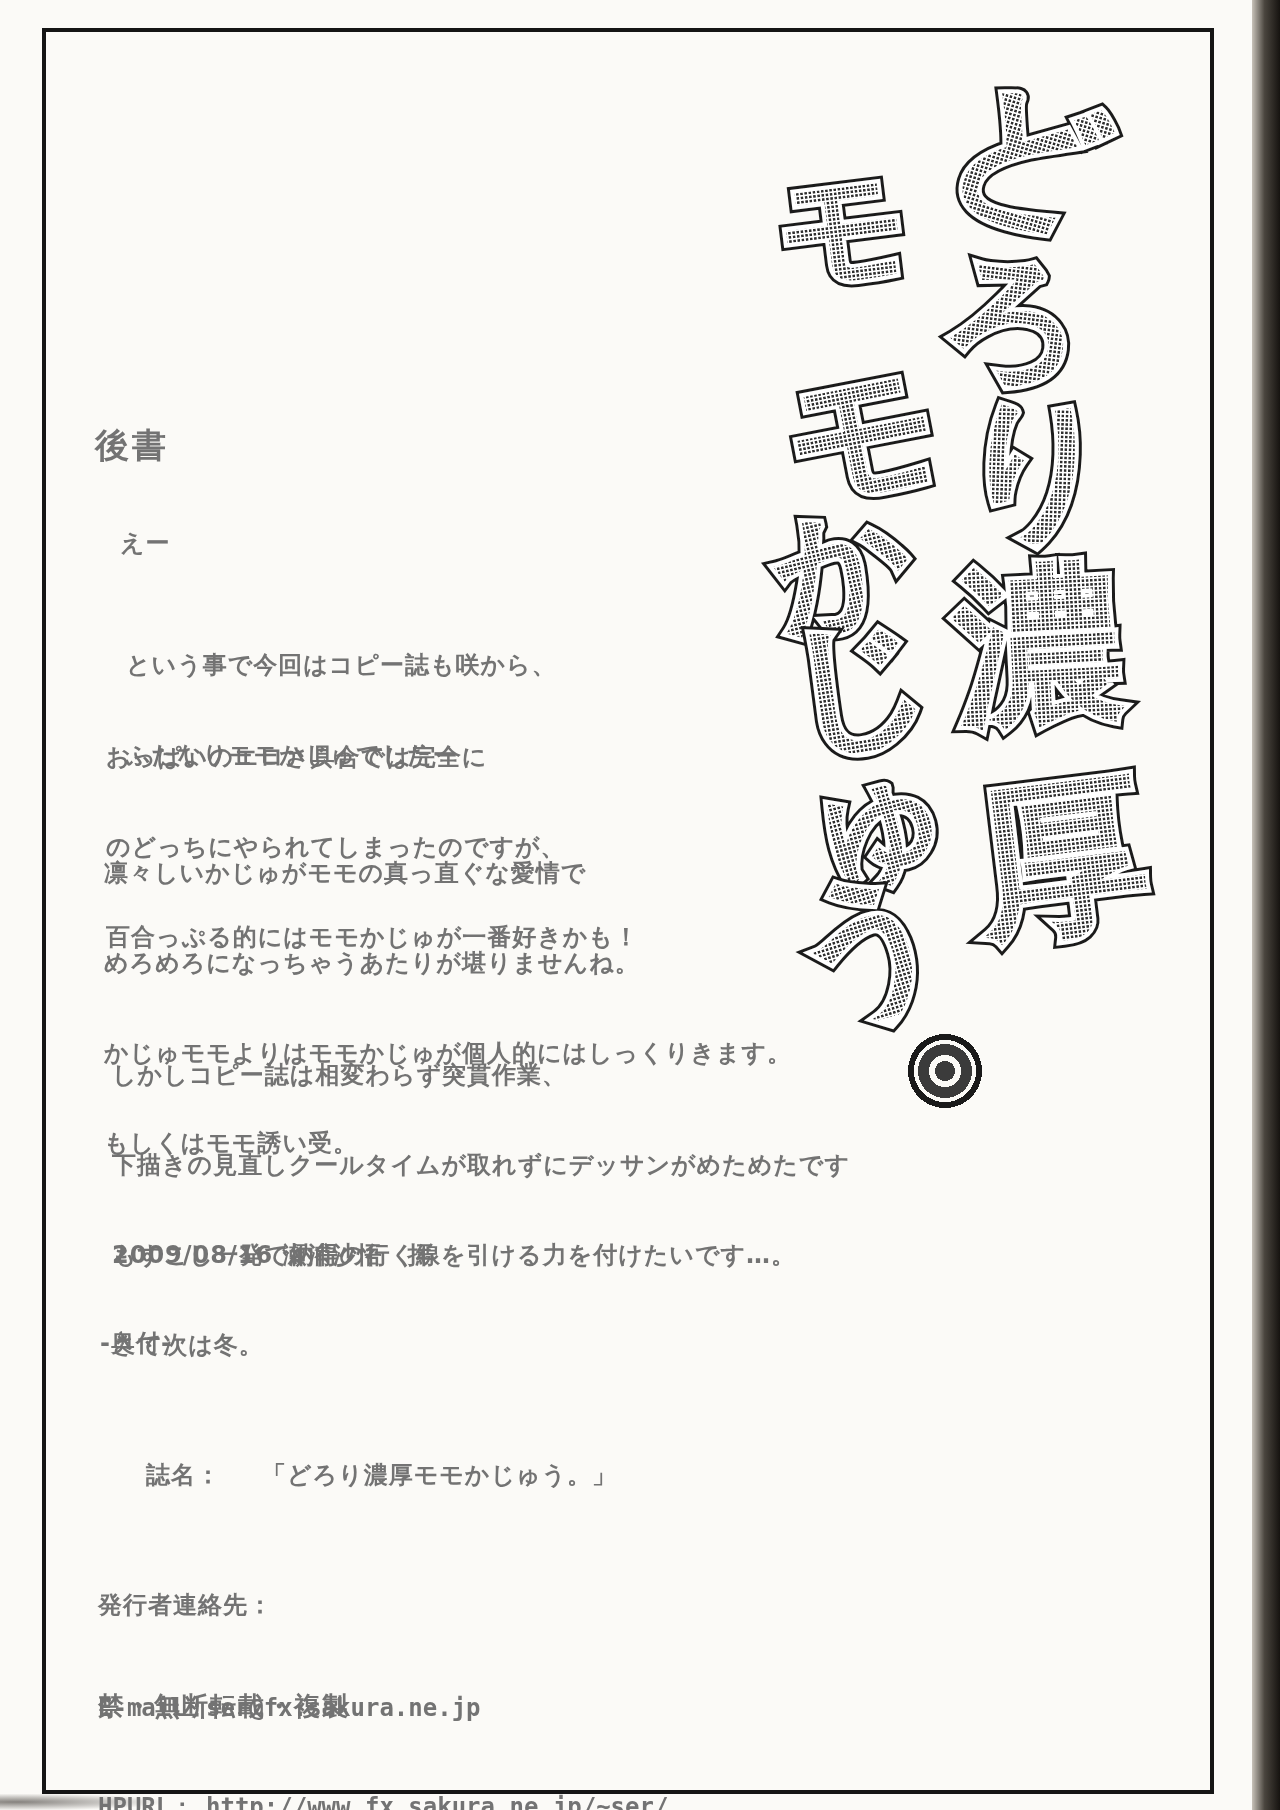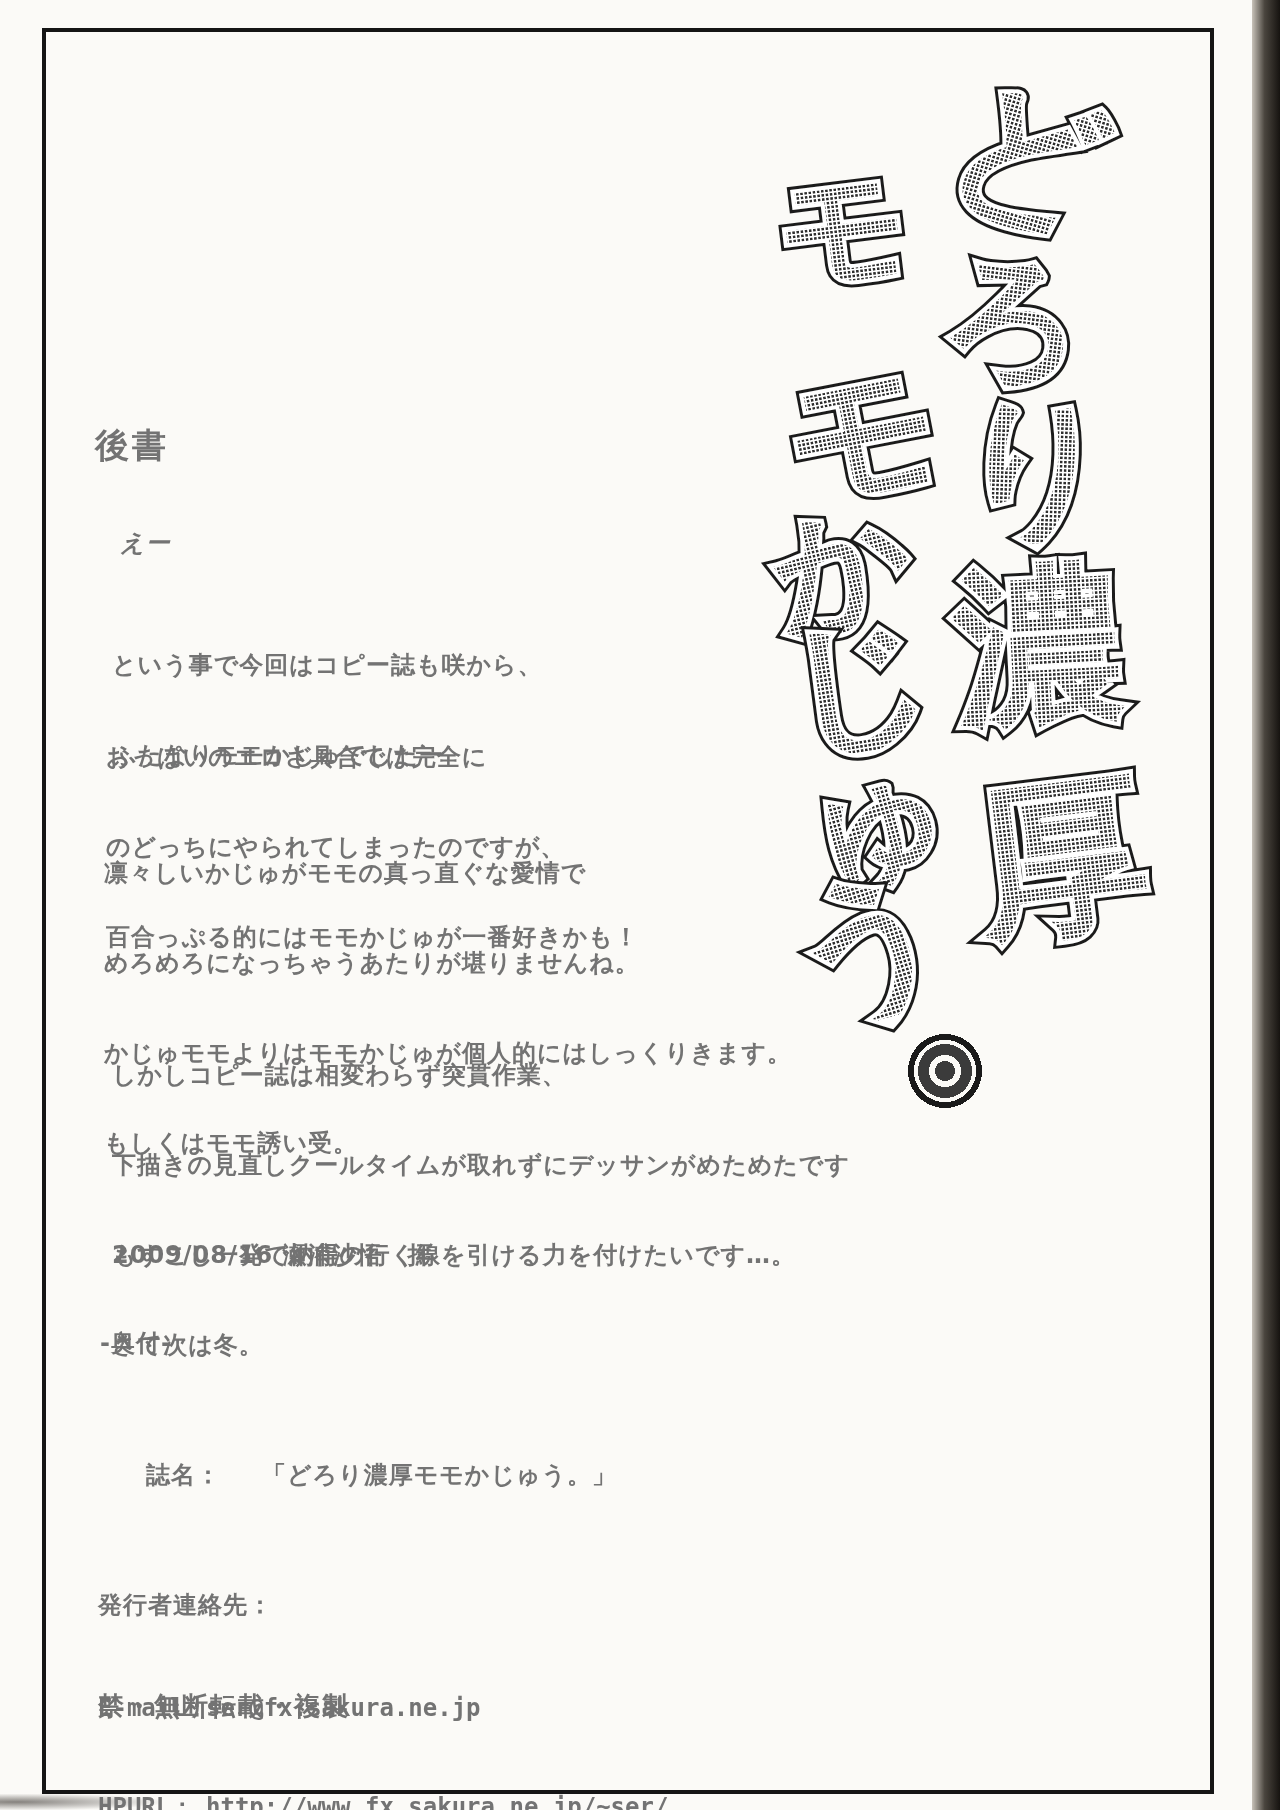--- a/index.html
+++ b/index.html
@@ -127,23 +127,23 @@
     <div class="tchar" style="left:795px;top:868px;font-size:152px;transform:rotate(-17deg)">
       <span class="layer l-black">う</span>
       <span class="layer l-white">う</span>
       <span class="layer l-fill">う</span>
     </div>
     <div class="maru" style="left:906px;top:1032px;"></div>
   </div>
 
   <div class="jp heading" style="left:95px;top:430px;">後書</div>
 
-  <div class="jp" style="left:120px;top:528px;font-style:italic;">えー</div>
+  <div class="jp" style="left:120px;top:528px;">えー</div>
 
-  <div class="jp" style="left:112px;top:590px;">
+  <div class="jp" style="left:126px;top:590px;">
     <div>という事で今回はコピー誌も咲から、</div>
     <div>ふたなりモモかじゅでしたー</div>
   </div>
 
   <div class="jp" style="left:106px;top:682px;">
     <div>おっぱいのエロさ具合では完全に</div>
     <div>のどっちにやられてしまったのですが、</div>
     <div>百合っぷる的にはモモかじゅが一番好きかも！</div>
   </div>
 

